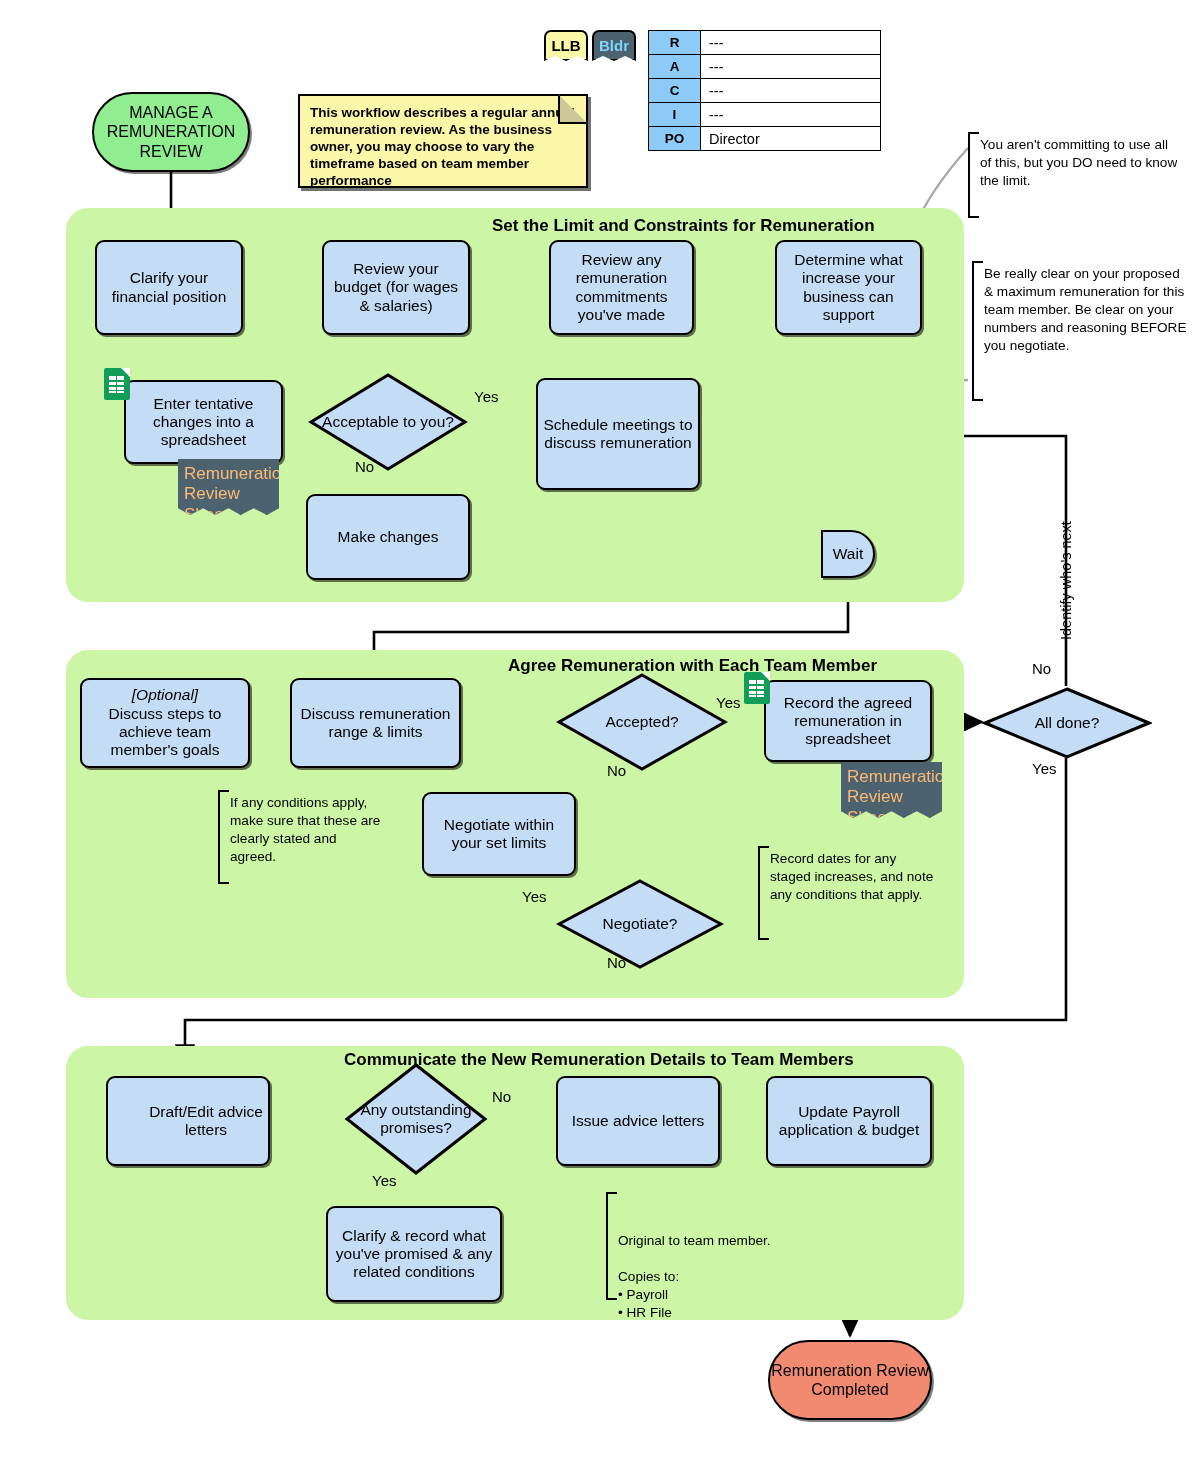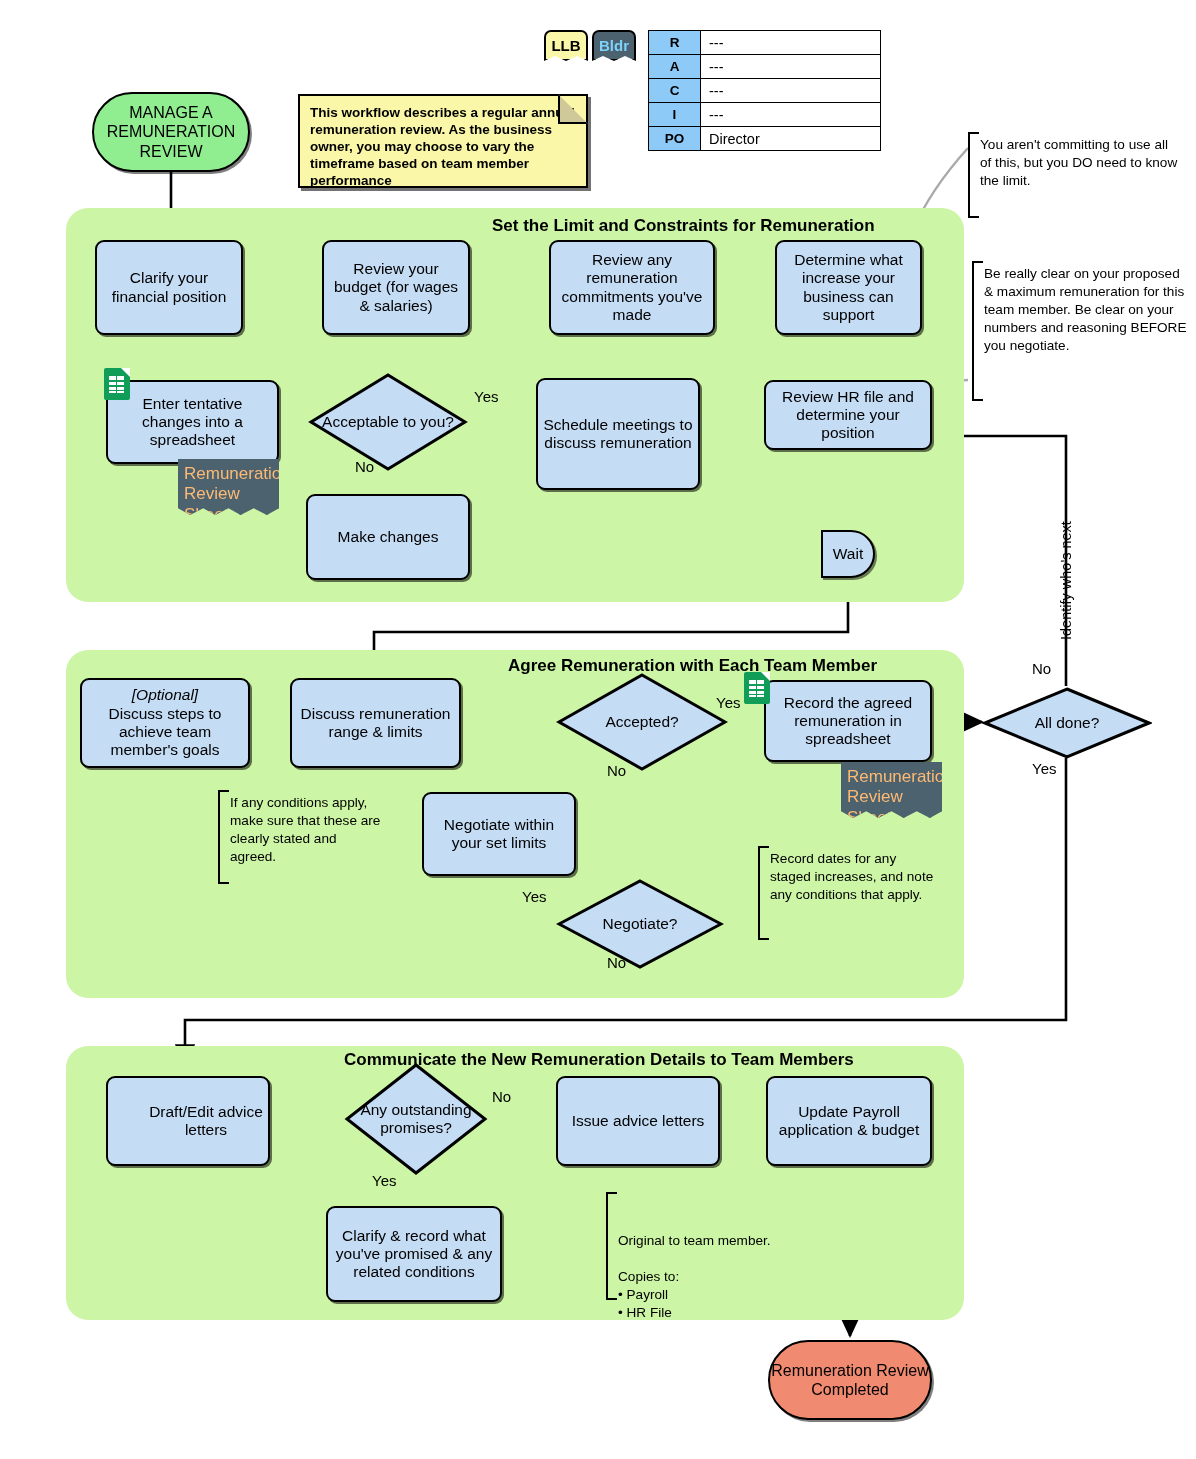--- a/index.html
+++ b/index.html
@@ -196,28 +196,28 @@
 
   <div class="panel" style="left:66px;top:208px;width:898px;height:394px;"></div>
   <div class="panel-title" style="left:492px;top:216px;">Set the Limit and Constraints for Remuneration</div>
 
   <div class="box" style="left:95px;top:240px;width:148px;height:95px;">
     <span>Clarify your financial position</span>
   </div>
   <div class="box" style="left:322px;top:240px;width:148px;height:95px;">
     <span>Review your budget (for wages &amp; salaries)</span>
   </div>
-  <div class="box" style="left:549px;top:240px;width:166px;height:95px;">
+  <div class="box" style="left:549px;top:240px;width:145px;height:95px;">
     <span>Review any remuneration commitments you've made</span>
   </div>
   <div class="box" style="left:775px;top:240px;width:147px;height:95px;">
     <span>Determine what increase your business can support</span>
   </div>
 
-  <div class="box" style="left:106px;top:380px;width:173px;height:84px;">
+  <div class="box" style="left:124px;top:380px;width:159px;height:84px;">
     <span>Enter tentative changes into a spreadsheet</span>
   </div>
   <div class="sheeticon" style="left:104px;top:368px;">
     <span class="grid">
       <i style="left:0;top:4px;width:15px;height:1.6px;"></i>
       <i style="left:0;top:9px;width:15px;height:1.6px;"></i>
       <i style="left:0;top:13.5px;width:15px;height:1.6px;"></i>
       <i style="left:6.5px;top:0;width:1.6px;height:17px;"></i>
     </span>
   </div>
@@ -230,23 +230,20 @@
       <polygon points="80,3 157,50 80,97 3,50" fill="#c5dcf5" stroke="#000" stroke-width="3"></polygon>
     </svg>
     <div class="dtext">Acceptable to you?</div>
   </div>
   <div class="edgelbl" style="left:474px;top:388px;">Yes</div>
   <div class="edgelbl" style="left:355px;top:458px;">No</div>
 
   <div class="box" style="left:536px;top:378px;width:164px;height:112px;">
     <span>Schedule meetings to discuss remuneration</span>
   </div>
-  <div class="box" style="left:764px;top:380px;width:168px;height:70px;">
-    <span>Review HR file and determine your position</span>
-  </div>
 
   <div class="box" style="left:306px;top:494px;width:164px;height:86px;">
     <span>Make changes</span>
   </div>
 
   <div class="wait" style="left:821px;top:530px;width:54px;height:48px;">
     <span>Wait</span>
   </div>
 
   <div class="callout" style="left:968px;top:132px;width:214px;height:86px;">

